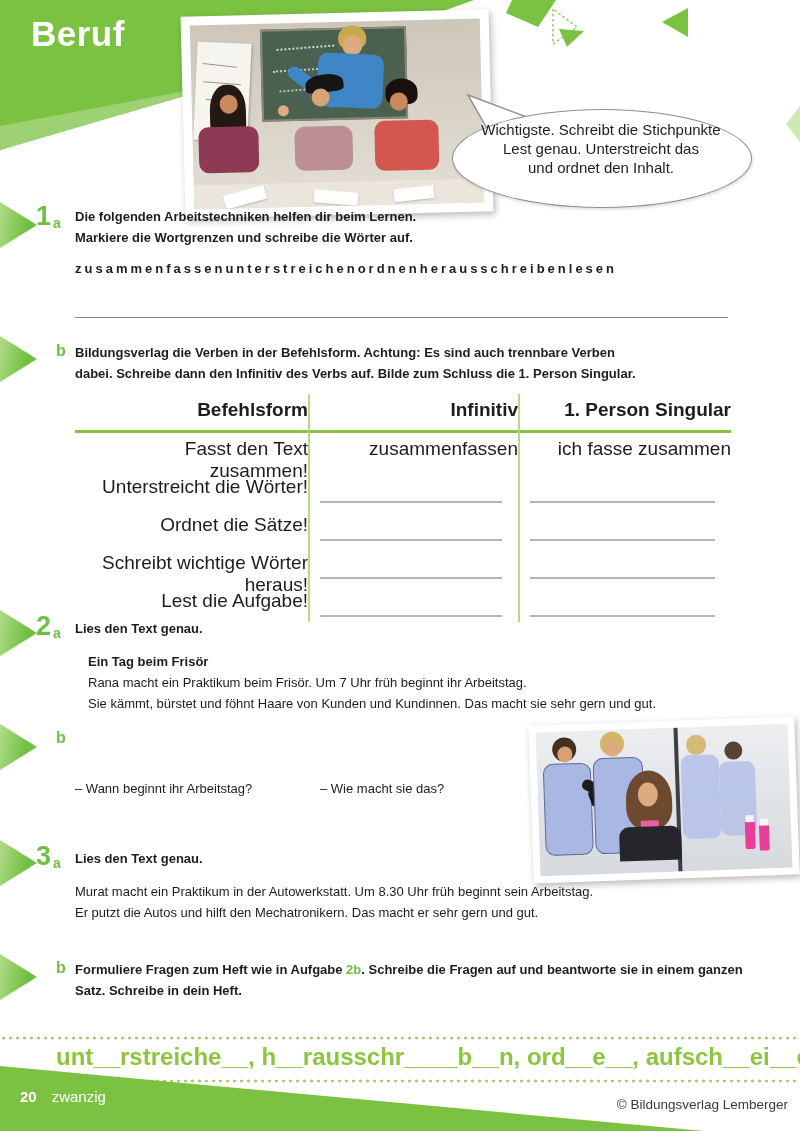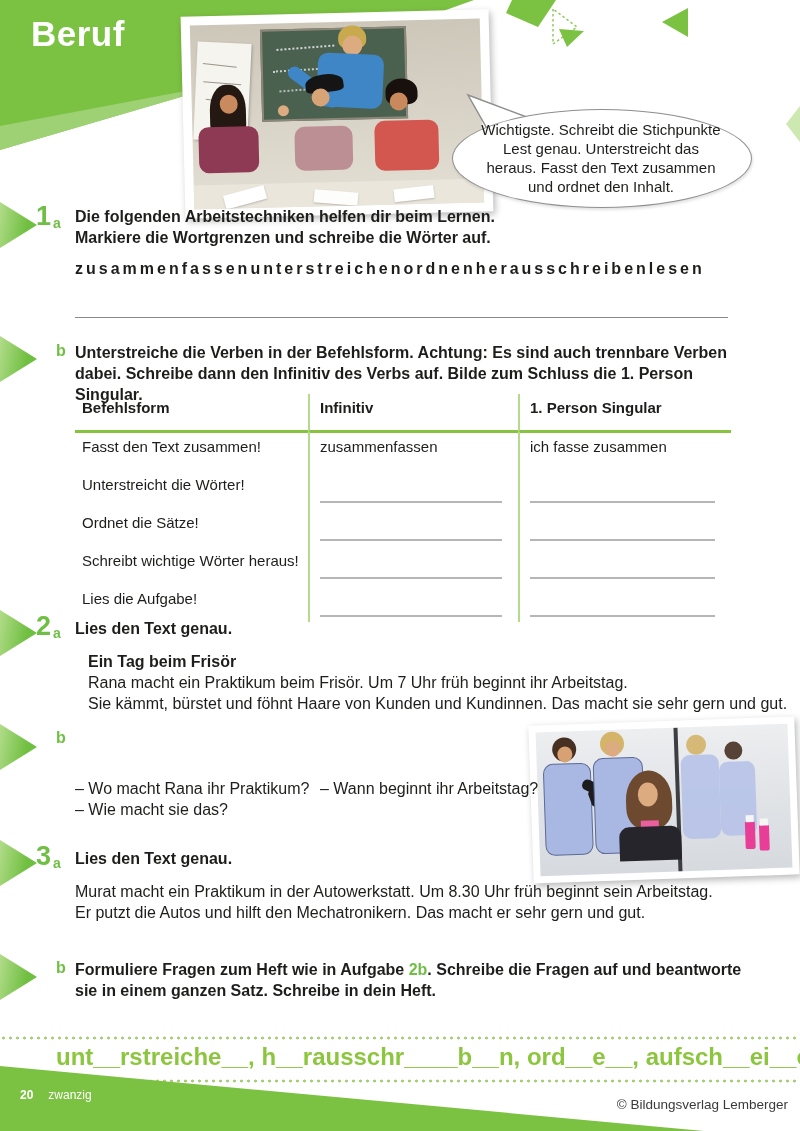--- a/index.html
+++ b/index.html
@@ -12,29 +12,29 @@
               letter-spacing:.5px;z-index:4;}
   
   .tri{position:absolute;left:0;width:37px;height:46px;z-index:2;
        background:linear-gradient(100deg,#b2dc8a 0%,#6fbf40 70%);
        clip-path:polygon(0 0,100% 50%,0 100%);}
   .exnum{position:absolute;display:flex;color:#6fbf44;font-weight:bold;z-index:4;}
   .exnum .n{font-size:27px;line-height:27px;}
   .exnum .l{font-size:14px;margin-top:12px;margin-left:2px;}
   .exletter{position:absolute;color:#6fbf44;font-weight:bold;font-size:16px;z-index:4;}
   
-  .t{position:absolute;font-size:16px;line-height:21px;z-index:4;}
+  .t{position:absolute;font-size:13px;line-height:21px;z-index:4;}
   .b{font-weight:bold;}
   .snake{letter-spacing:3px;font-weight:bold;}
   .rule{position:absolute;border-bottom:1.3px solid #8a8a8a;z-index:4;}
   .greenref{color:#6fbf44;font-weight:bold;}
   
   .tbl{position:absolute;left:75px;top:394px;width:656px;display:grid;
        grid-template-columns:233px 210px 213px;grid-auto-rows:38px;z-index:4;
-       font-size:15px;}
+       font-size:19px;text-align:right;}
   .tbl .hc{font-weight:bold;height:31px;border-bottom:3px solid #86c440;padding-top:5px;}
   .tbl .bc{position:relative;padding-top:6px;}
   .tbl .c1{padding-left:7px;}
   .tbl .c2,.tbl .c3{padding-left:10px;border-left:2px solid #b5da8e;}
   .wline{position:absolute;left:10px;right:16px;bottom:5px;border-bottom:2px solid #b6b6b6;}
   
   #bubble{position:absolute;left:452px;top:109px;width:298px;height:97px;background:#fff;
           border:1.5px solid #8f8f8f;border-radius:50%;z-index:3;
           box-shadow:1px 2px 3px rgba(0,0,0,.12);}
   #bubble-text{position:absolute;left:452px;top:120px;width:298px;text-align:center;
@@ -50,21 +50,21 @@
   #photo-salon .scene{background:linear-gradient(#eceef0,#d6d9de);}
   
   .dots{position:absolute;width:800px;height:4px;z-index:1;
         background-image:radial-gradient(circle,#a6cf78 1.4px,transparent 1.6px);
         background-size:7px 4px;}
   #fill-line{position:absolute;left:56px;top:1043px;width:740px;font-size:24px;font-weight:bold;
              color:#8cc63f;z-index:2;white-space:nowrap;}
   #wedge{position:absolute;left:0;top:1066px;width:800px;height:65px;background:#7cc242;
          clip-path:polygon(0 0,88% 100%,0 100%);z-index:3;}
   #footer-left{position:absolute;left:20px;top:1088px;display:flex;gap:15px;color:#fff;
-               font-size:12px;z-index:4;}
+               font-size:15px;z-index:4;}
   #footer-left .pn{font-weight:bold;}
   #copyright{position:absolute;right:12px;top:1097px;font-size:13.5px;color:#3a3a39;z-index:4;}
 </style>
 </head>
 <body>
 
 <div id="page">
 
   <svg id="hdr-svg" width="800" height="260">
     <polygon points="0,0 474,0 300,62 0,150" fill="#7cc242"></polygon>
@@ -109,40 +109,39 @@
     </div>
   </div>
 
   <svg id="tail-svg" width="130" height="80">
     <polygon points="28,10 100,37 58,63" fill="#ffffff" stroke="#8f8f8f" stroke-width="1.5"></polygon>
   </svg>
   <div id="bubble"></div>
   <div id="bubble-text">
     <div>Wichtigste. Schreibt die Stichpunkte</div>
     <div>Lest genau. Unterstreicht das</div>
-    <div>heraus. Fasst den Text zusammen</div>
     <div>und ordnet den Inhalt.</div>
   </div>
 
   <div class="tri" style="top:202px;"></div>
   <div class="exnum" style="left:36px;top:203px;">
     <span class="n">1</span>
       <span class="l">a</span>
   </div>
   <div class="t b" style="left:75px;top:206px;">
     <div>Die folgenden Arbeitstechniken helfen dir beim Lernen.</div>
     <div>Markiere die Wortgrenzen und schreibe die Wörter auf.</div>
   </div>
   <div class="t snake" style="left:75px;top:258px;">zusammenfassenunterstreichenordnenherausschreibenlesen</div>
   <div class="rule" style="left:75px;top:317px;width:653px;"></div>
 
   <div class="tri" style="top:336px;"></div>
   <div class="exletter" style="left:56px;top:342px;">b</div>
   <div class="t b" style="left:75px;top:342px;width:680px;">
-    <div>Unterstreiche die Verben in der Befehlsform. Achtung: Es sind auch trennbare Verben</div>
+    <div>Bildungsverlag die Verben in der Befehlsform. Achtung: Es sind auch trennbare Verben</div>
     <div>dabei. Schreibe dann den Infinitiv des Verbs auf. Bilde zum Schluss die 1. Person Singular.</div>
   </div>
 
   <div class="tbl">
     <div class="hc c1">Befehlsform</div>
     <div class="hc c2">Infinitiv</div>
     <div class="hc c3">1. Person Singular</div>
 
     <div class="bc c1">Fasst den Text zusammen!</div>
     <div class="bc c2">zusammenfassen</div>
@@ -153,41 +152,40 @@
     <div class="bc c3"><span></span><div class="wline"></div></div>
 
     <div class="bc c1">Ordnet die Sätze!</div>
     <div class="bc c2"><span></span><div class="wline"></div></div>
     <div class="bc c3"><span></span><div class="wline"></div></div>
 
     <div class="bc c1">Schreibt wichtige Wörter heraus!</div>
     <div class="bc c2"><span></span><div class="wline"></div></div>
     <div class="bc c3"><span></span><div class="wline"></div></div>
 
-    <div class="bc c1">Lies die Aufgabe!</div>
+    <div class="bc c1">Lest die Aufgabe!</div>
     <div class="bc c2"><span></span><div class="wline"></div></div>
     <div class="bc c3"><span></span><div class="wline"></div></div>
   </div>
 
   <div class="tri" style="top:610px;"></div>
   <div class="exnum" style="left:36px;top:613px;">
     <span class="n">2</span>
       <span class="l">a</span>
   </div>
   <div class="t b" style="left:75px;top:618px;">Lies den Text genau.</div>
   <div class="t" style="left:88px;top:651px;">
     <div class="b">Ein Tag beim Frisör</div>
     <div>Rana macht ein Praktikum beim Frisör. Um 7 Uhr früh beginnt ihr Arbeitstag.</div>
     <div>Sie kämmt, bürstet und föhnt Haare von Kunden und Kundinnen. Das macht sie sehr gern und gut.</div>
   </div>
 
   <div class="tri" style="top:724px;"></div>
   <div class="exletter" style="left:56px;top:729px;">b</div>
   <div class="t" style="left:75px;top:778px;display:grid;grid-template-columns:245px auto;">
-    <div>– Wo macht Rana ihr Praktikum?</div>
     <div>– Wann beginnt ihr Arbeitstag?</div>
     <div>– Wie macht sie das?</div>
   </div>
 
   <div id="photo-salon" class="photo" title="hairdresser-apprentices-drying-customer-hair">
     <div class="scene">
       <div class="pel" style="left:138px;top:0;width:4px;height:100%;background:#3c3e42;"></div>
       <div class="pel" style="left:16px;top:6px;width:24px;height:24px;background:#463022;border-radius:50%;"></div>
       <div class="pel" style="left:21px;top:15px;width:15px;height:16px;background:#d8a174;border-radius:50%;"></div>
       <div class="pel" style="left:6px;top:32px;width:46px;height:90px;background:#a9b7e3;border:1.5px solid #5c6a96;border-radius:10px;"></div>

